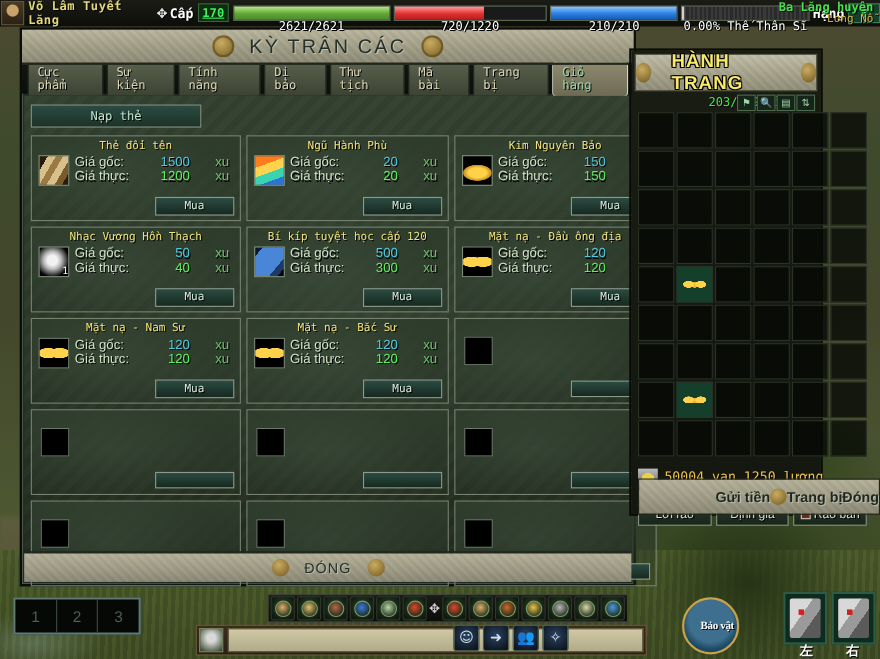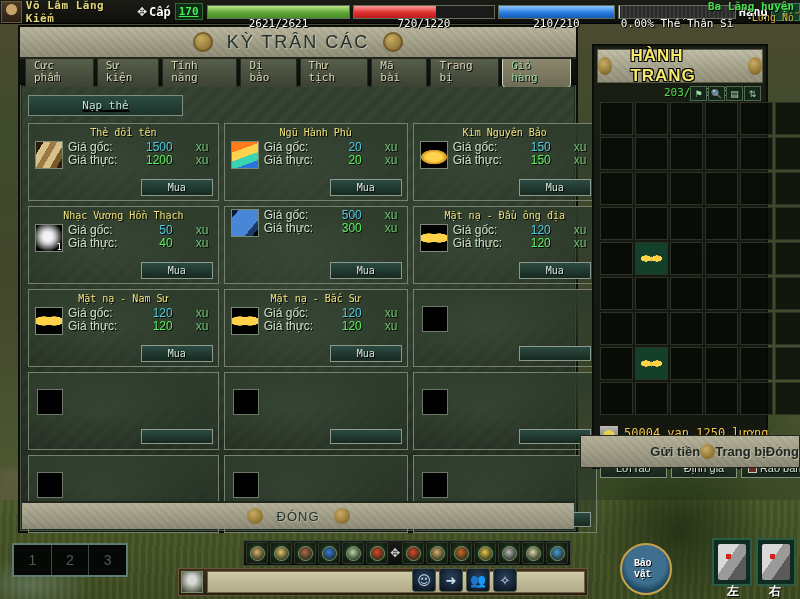--- a/index.html
+++ b/index.html
@@ -134,21 +134,21 @@
     border:1px solid #cfd6c8; border-radius:4px;
   }
   #shop .body{
     position:absolute; left:2px; right:2px; top:60px; bottom:32px;
     background:
       radial-gradient(ellipse 420px 260px at 280px 200px, rgba(70,90,72,.35), transparent 70%),
       repeating-linear-gradient(135deg, rgba(255,255,255,.018) 0 6px, rgba(0,0,0,.02) 6px 12px),
       linear-gradient(180deg,#32402f,#293526 60%,#222c20);
     padding:6px;
   }
-  #shop .toprow{ display:flex; align-items:center; justify-content:space-between; height:24px; margin-bottom:6px;text-decoration:underline;}
+  #shop .toprow{ display:flex; align-items:center; justify-content:space-between; height:24px; margin-bottom:6px;}
   .gbtn{
     font-family:"DejaVu Sans Mono", monospace; font-size:11px; color:#bfe6d2;
     background:linear-gradient(180deg,#2c4b40,#1c3329);
     border:1px solid #7d8f82; padding:3px 10px; cursor:pointer;
     text-shadow:1px 1px 0 #000; line-height:13px;
   }
   .gbtn.wide{ width:155px; text-align:center; }
   .gbtn.small{ width:60px; text-align:center; font-size:10px;}
   .nav{ display:flex; gap:8px; }
 
@@ -212,21 +212,21 @@
     width:16px;height:16px;border-radius:50%;
     background:radial-gradient(circle at 40% 35%, #c9ab62, #8a7032 70%, #6a5526);
   }
   #shop .footer span.lbl{
     font-family:"Liberation Sans", sans-serif; font-size:13px; color:#23302a; letter-spacing:1px;
     text-shadow:1px 1px 0 rgba(255,255,255,.3);
   }
 
   
   #inv{
-    position:absolute; left:592px; top:44px; width:176px; height:425px; z-index:31;
+    position:absolute; left:572px; top:44px; width:176px; height:425px; z-index:31;
     background:linear-gradient(180deg,#1a1d14,#141710);
     border:2px solid #0a0c07;
   }
   #inv .ititle{
     height:34px; margin:3px; position:relative; display:flex; align-items:center; justify-content:center; gap:18px;
     background:
       repeating-linear-gradient(45deg, rgba(255,255,255,.035) 0 3px, rgba(0,0,0,.03) 3px 6px),
       linear-gradient(180deg,#c0bca4,#a29f88 60%,#908d78);
     border:1px solid #5a5a48;
   }
@@ -340,21 +340,21 @@
   }
 
   #baovat{
     position:absolute; left:620px; top:543px; width:52px; height:52px; z-index:36;
     border-radius:50%; cursor:pointer;
     background:radial-gradient(circle at 50% 40%, #3f6f8e 0 52%, #1d4a63 70%, #16384c 100%);
     border:2px solid #c8a34a;
     display:flex; align-items:center; justify-content:center;
   }
   #baovat span{
-    font-family:Liberation Mono, monospace; font-size:10px; font-weight:bold; color:#ffffff;
+    font-family:Liberation Serif, serif; font-size:10px; font-weight:bold; color:#ffffff;
     text-shadow:1px 1px 0 #000; letter-spacing:-.3px;padding-left:12px;
   }
   #handslots{
     position:absolute; left:712px; top:538px; width:84px; height:48px; z-index:36;
     display:flex; gap:4px;
   }
   #handslots .hs{
     flex:1; background:#0f2b20; border:2px solid #2c5c46; position:relative;
   }
   #handslots .hs .itm{
@@ -380,21 +380,21 @@
 <body>
 
 <div id="world">
   <div class="path"></div>
   <div class="grass"></div>
   <div class="tree"></div>
 </div>
 
 <div id="hud">
   <div class="portrait"></div>
-  <div class="pname">Võ Lâm Lăng Kiếm</div>
+  <div class="pname">Võ Lâm Tuyết Lăng</div>
   <div class="crosshair">✥</div>
   <div class="caplbl">Cấp</div>
   <div class="capbox">170</div>
 
   <div class="hbar hp">
     <div class="fill"></div>
     <div class="txt">2621/2621</div>
   </div>
   <div class="hbar mp">
     <div class="fill"></div>
@@ -513,20 +513,21 @@
               <div class="prow">
                 <span class="plabel">Giá thực:</span>
                 <span class="pval real">40</span>
                 <span class="punit">xu</span>
               </div>
             </div>
           </div>
           <div class="buy">Mua</div>
         </div>
         <div class="card">
+          <div class="cname">Bí kíp tuyệt học cấp 120</div>
           <div class="inner">
             <div class="icon ic-book"></div>
             <div class="prices">
               <div class="prow">
                 <span class="plabel">Giá gốc:</span>
                 <span class="pval orig">500</span>
                 <span class="punit">xu</span>
               </div>
               <div class="prow">
                 <span class="plabel">Giá thực:</span>

